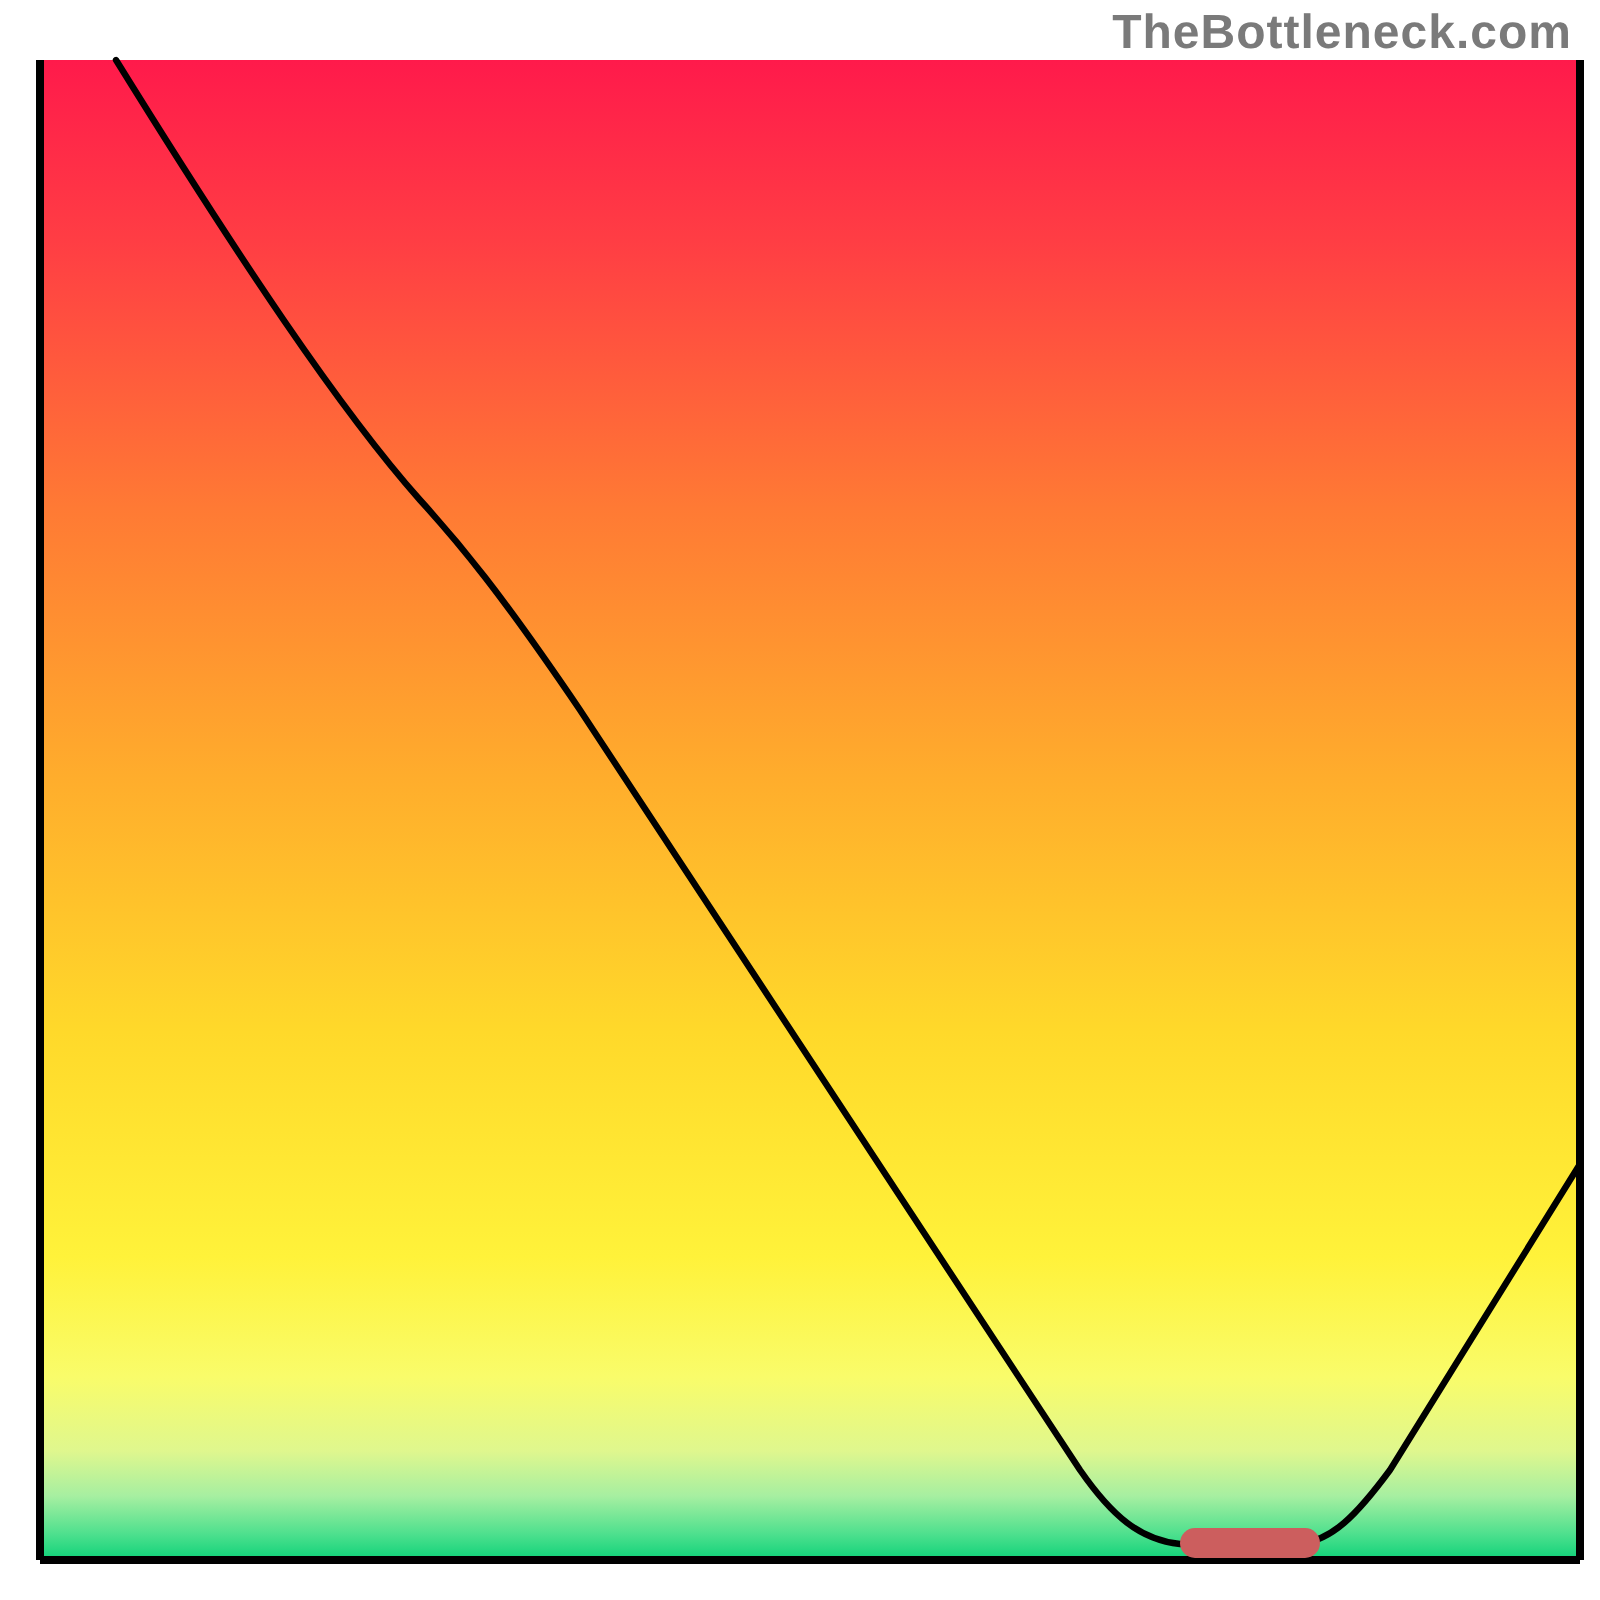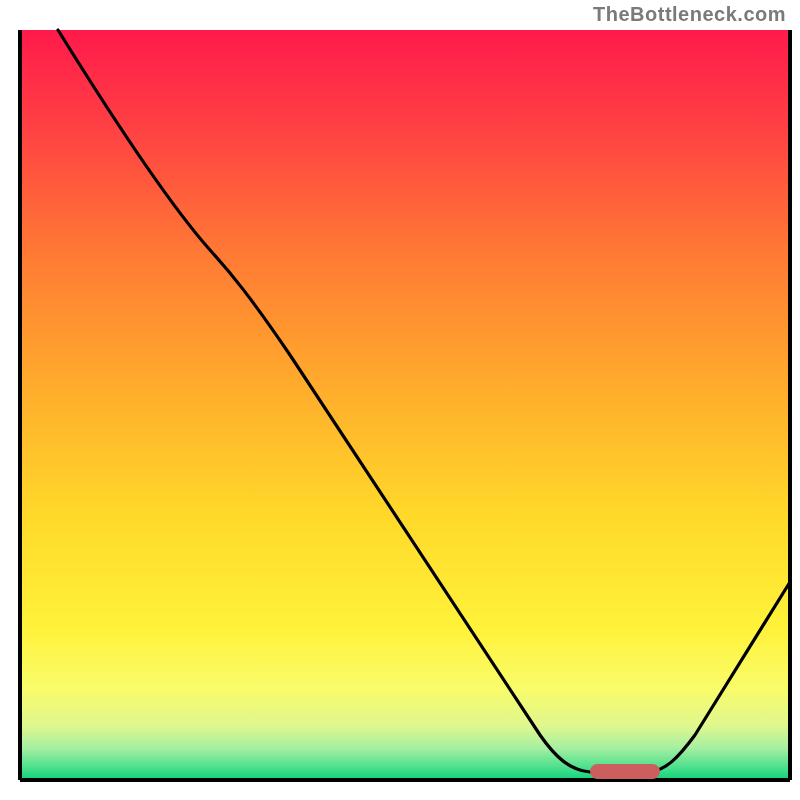--- a/index.html
+++ b/index.html
@@ -13,21 +13,21 @@
   }
   .wrap {
     position: relative;
     width: 800px;
     height: 800px;
   }
   .watermark {
     position: absolute;
     top: 3px;
     right: 14px;
-    font-size: 20px;
+    font-size: 24px;
     font-weight: 700;
     color: #7a7a7a;
     letter-spacing: 0.5px;
     z-index: 4;
     margin-left: 28px;
   }
   .axes {
     position: absolute;
     left: 0; top: 0;
     width: 800px;

